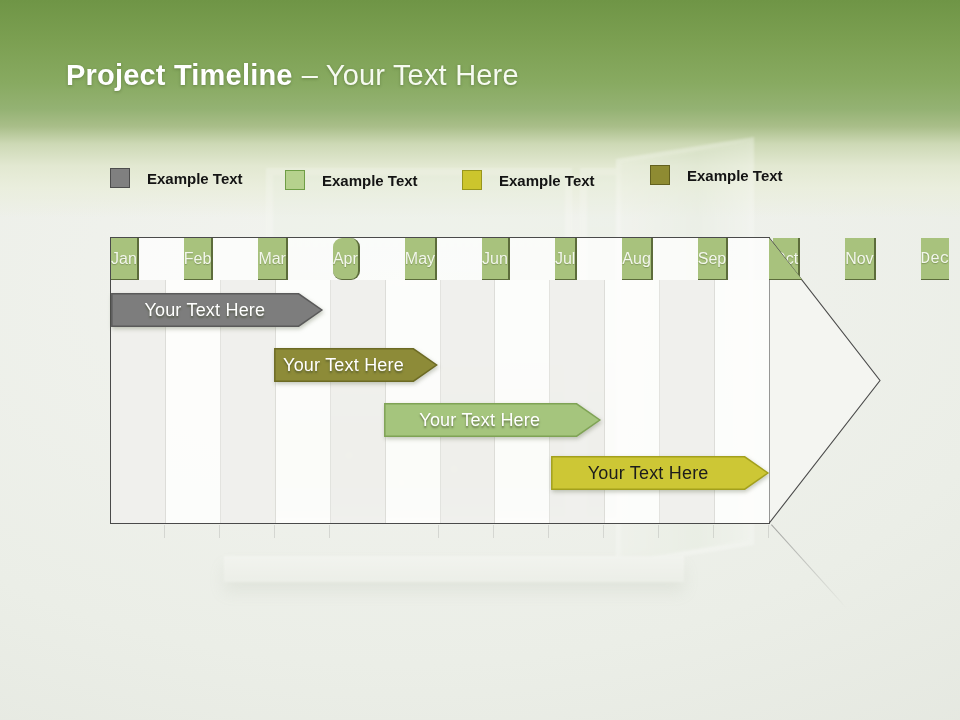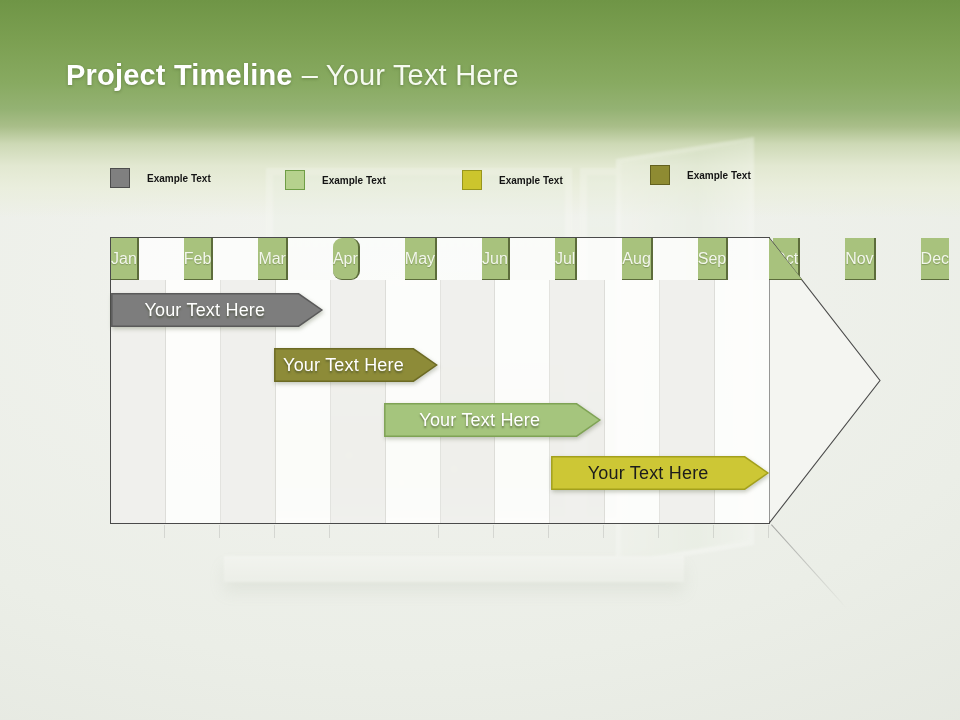--- a/index.html
+++ b/index.html
@@ -43,35 +43,35 @@
   }
   .win-sill{
     position:absolute;left:-22px;right:56px;bottom:16px;height:26px;
     background:linear-gradient(180deg,#fdfdfb,#edefe8);
     box-shadow:0 10px 16px rgba(150,160,140,.4);
   }
 
   
   .legend-item{position:absolute;display:flex;align-items:center;gap:17px;}
   .legend-swatch{width:20px;height:20px;border:1.5px solid #444;flex:none;}
-  .legend-label{font-size:10px;font-weight:700;color:#141414;white-space:nowrap;}
+  .legend-label{font-size:15px;font-weight:700;color:#141414;white-space:nowrap;}
 
   
   .timeline{position:absolute;left:110px;top:237px;width:780px;height:290px;}
   .tl-body{
     position:absolute;left:0;top:0;width:660px;height:287px;
     border:1px solid #4a4a4a;background:rgba(255,255,255,.72);
   }
   .tl-header{position:absolute;left:0;top:0;right:0;height:42px;display:flex;gap:45px;}
   .tl-header .m-cell{
     flex:1 1 0;display:flex;align-items:center;justify-content:center;
     background:#a8c27d;border-right:2px solid #5c6c3b;border-bottom:1px solid #5c6c3b;
     color:#f3f7ec;font-size:16px;text-shadow:0 1px 1px rgba(70,90,40,.4);
   }
-  .tl-header .m-cell:last-child{border-right:none;}
+  .tl-header .m-cell:last-child{border-right:none;font-family:Liberation Mono, monospace;}
   .tl-cols{position:absolute;left:0;right:0;top:42px;bottom:0;display:flex;}
   .tl-cols .col{flex:1 1 0;border-right:1px solid rgba(205,205,200,.55);}
   .tl-cols .col:last-child{border-right:none;}
   .tl-cols .col.odd{background:rgba(238,238,235,.88);}
   .tl-cols .col.even{background:rgba(253,253,251,.82);}
   .tl-bars{position:absolute;left:0;right:0;top:42px;bottom:0;}
   .tl-bar{position:absolute;height:34px;padding-left:8px;}
   .tl-bar svg{position:absolute;left:0;top:0;overflow:visible;filter:drop-shadow(1px 2px 2px rgba(90,100,70,.35));}
   .tl-bar .bar-label{
     position:absolute;left:0;top:0;height:34px;display:flex;align-items:center;justify-content:center;

